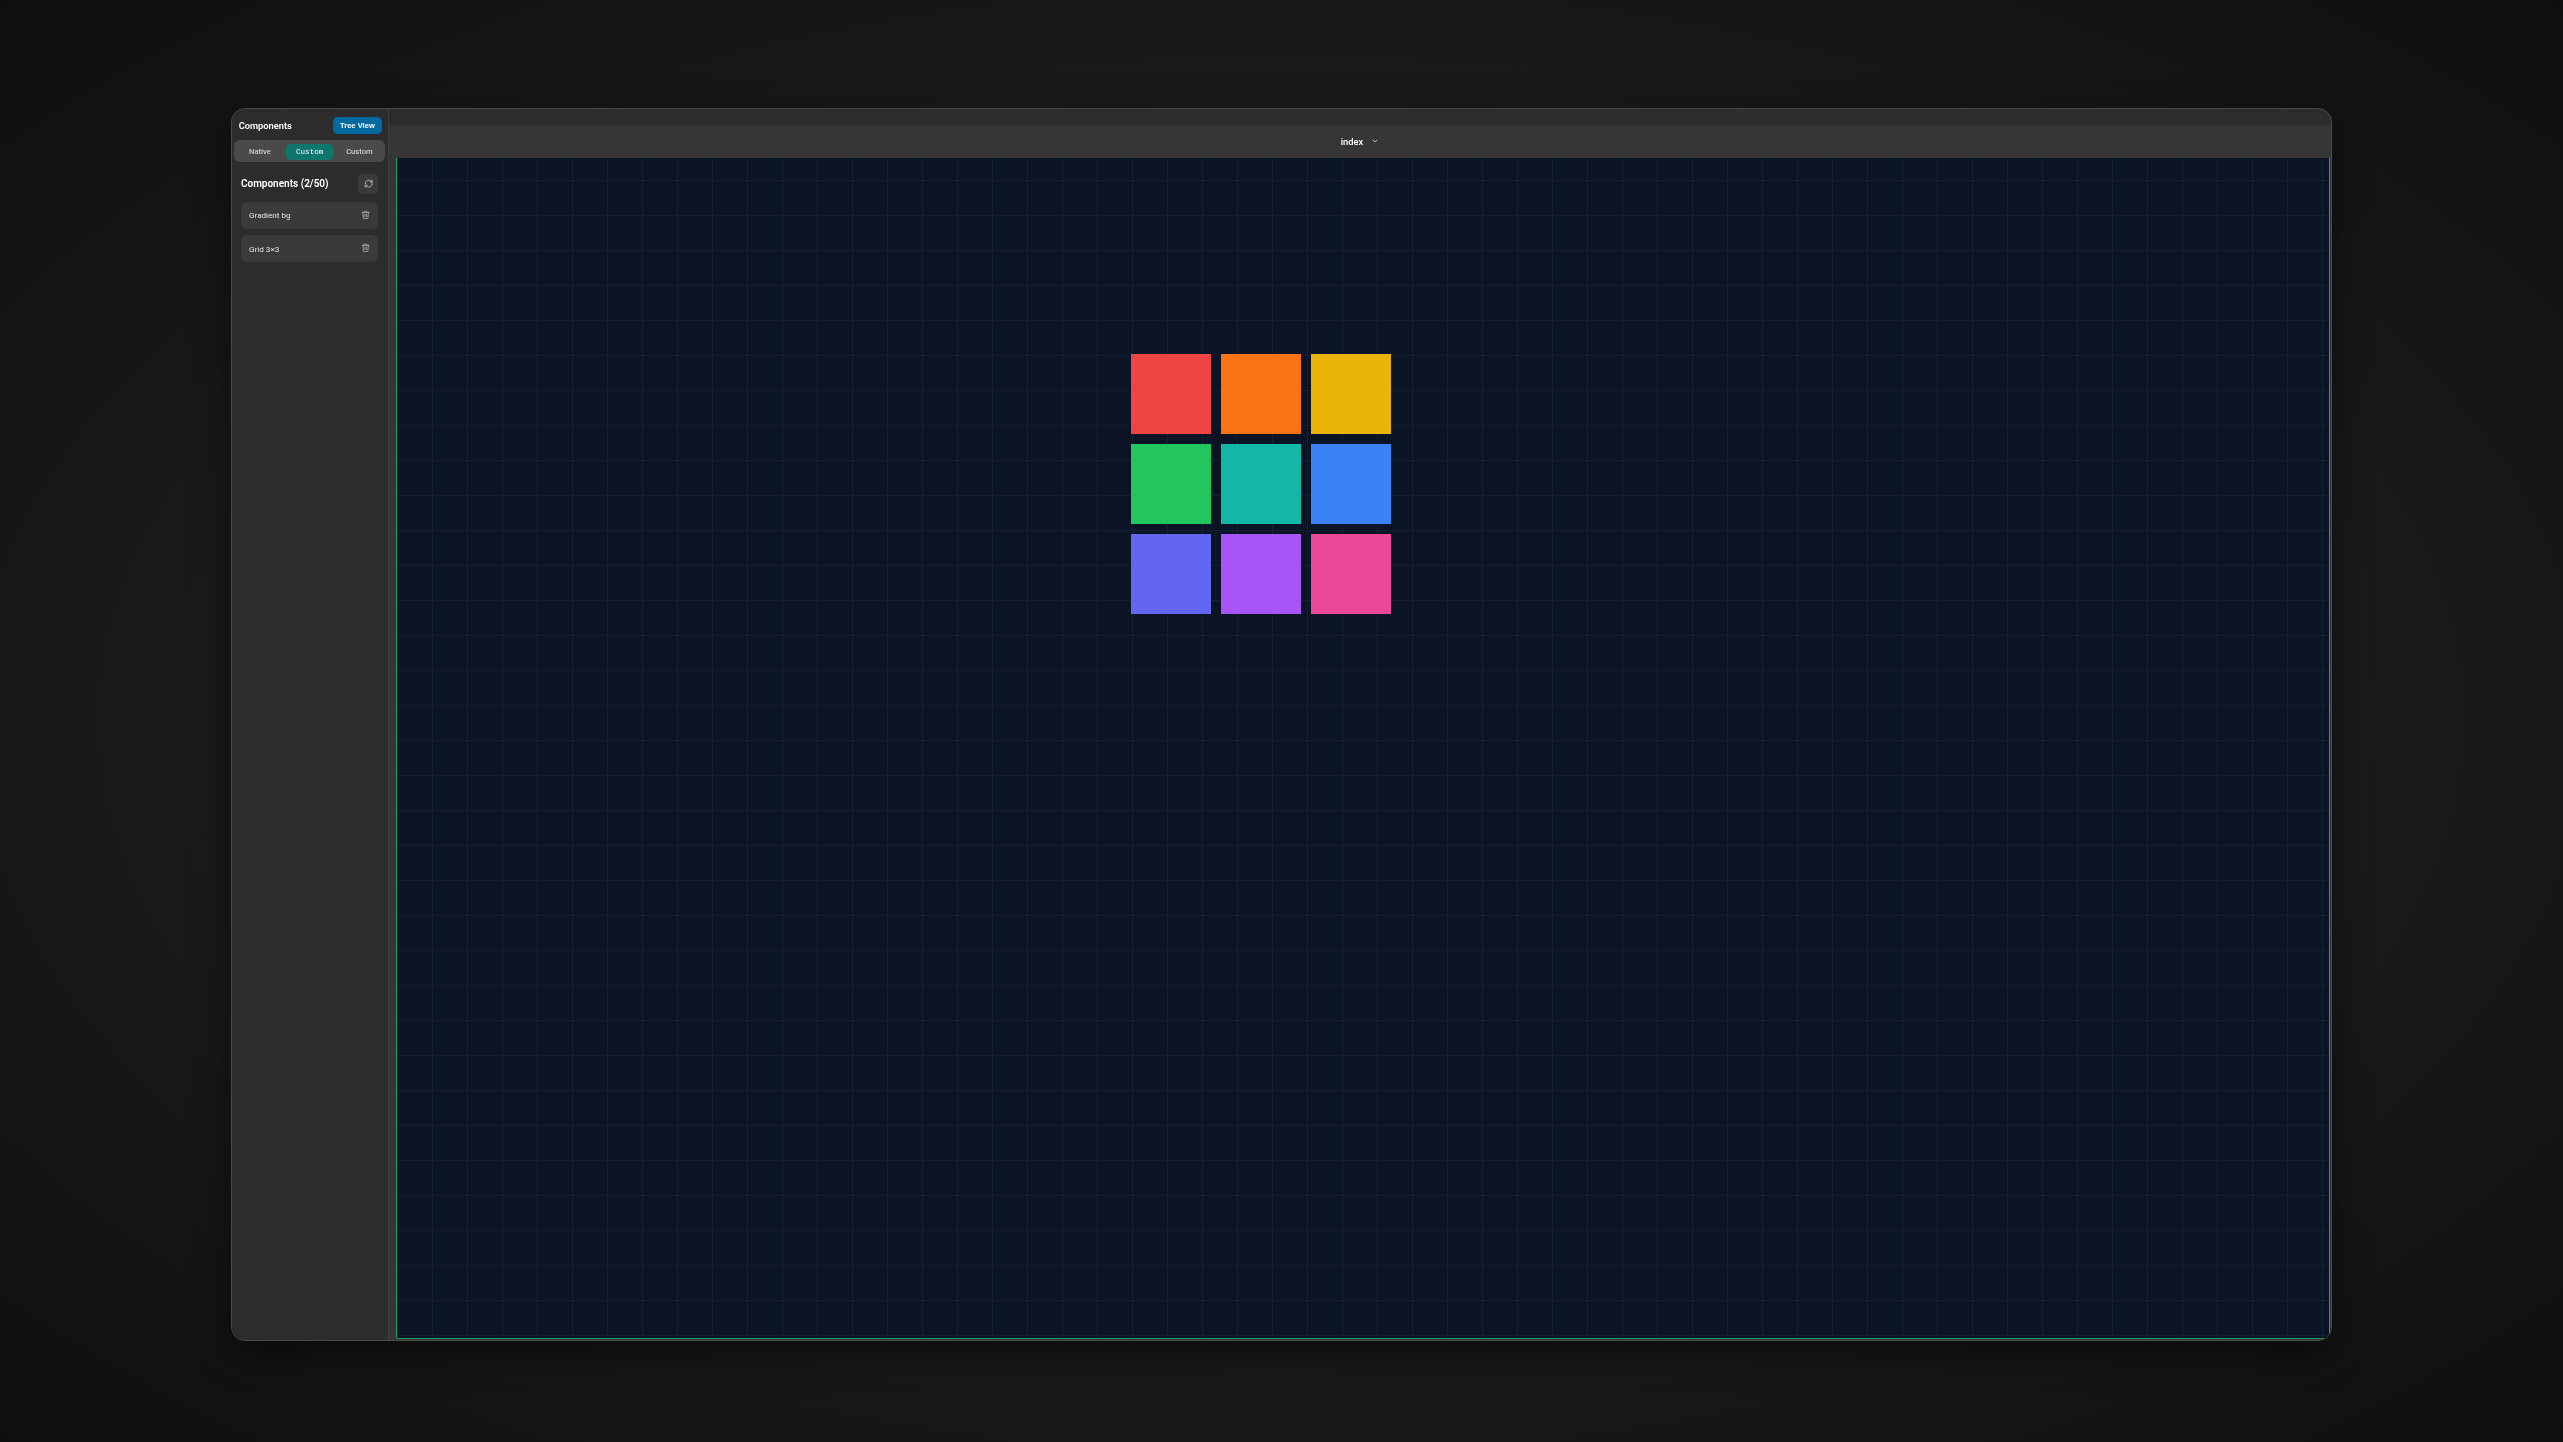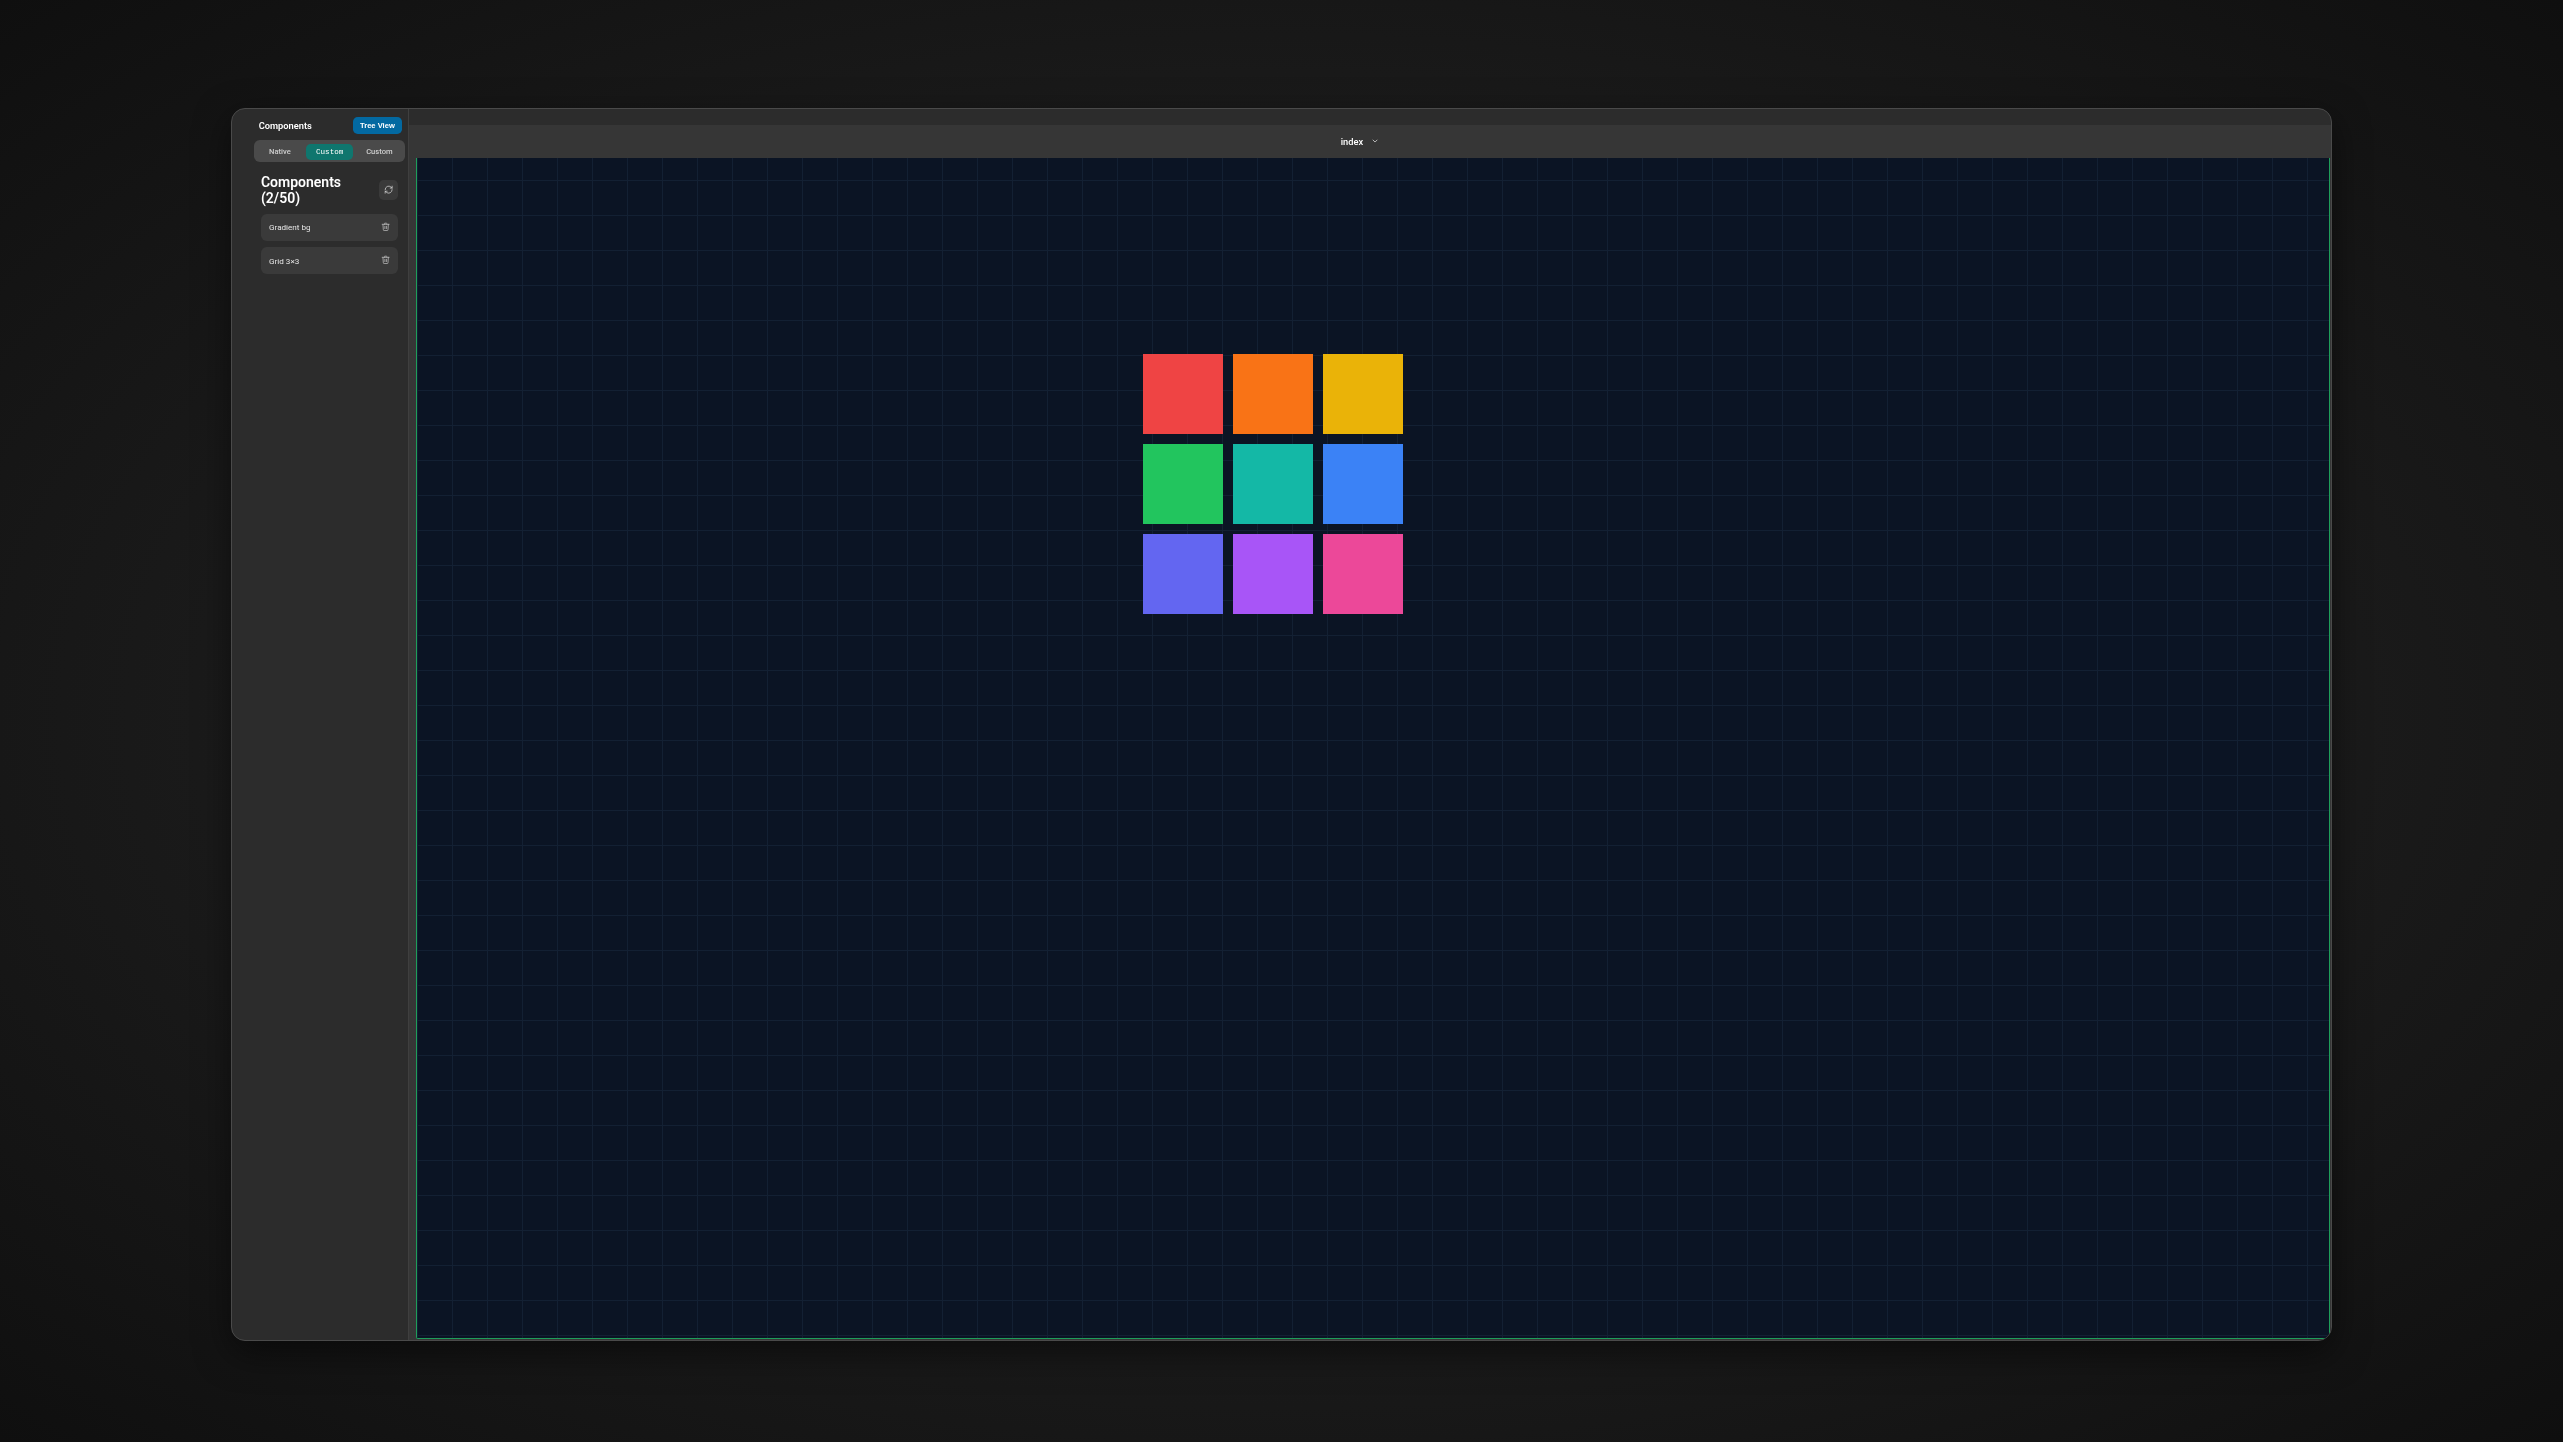--- a/index.html
+++ b/index.html
@@ -34,21 +34,20 @@
     position: absolute;
     top: 16px; left: 157px; right: 0;
     z-index: 2;
   }
   .titlebar .chev { width: 8.1px; height: 8.1px; }
   .body {
     flex: 1;
     display: flex;
     flex-direction: row;
     height: 100%;
-    padding-left: 20px;
   }
   .sidebar {
     width: 157px;
     background: #2c2c2c;
     border-right: 0.6px solid #3f3f3f;
     display: flex;
     flex-direction: column;
     z-index: 3;
   }
   .sidebar-header {
@@ -101,21 +100,21 @@
   .section {
     padding: 3.5px 9.3px 0 9.3px;
   }
   .section-head {
     display: flex;
     align-items: center;
     justify-content: space-between;
     margin-bottom: 8.1px;
   }
   .section-title {
-    font-size: 14px;
+    font-size: 10px;
     font-weight: 600;
     color: #fff;
   }
   .icon-btn {
     width: 20px; height: 20px;
     background: #3a3a3a;
     border: none;
     border-radius: 4.7px;
     display: flex; align-items: center; justify-content: center;
     cursor: pointer;

